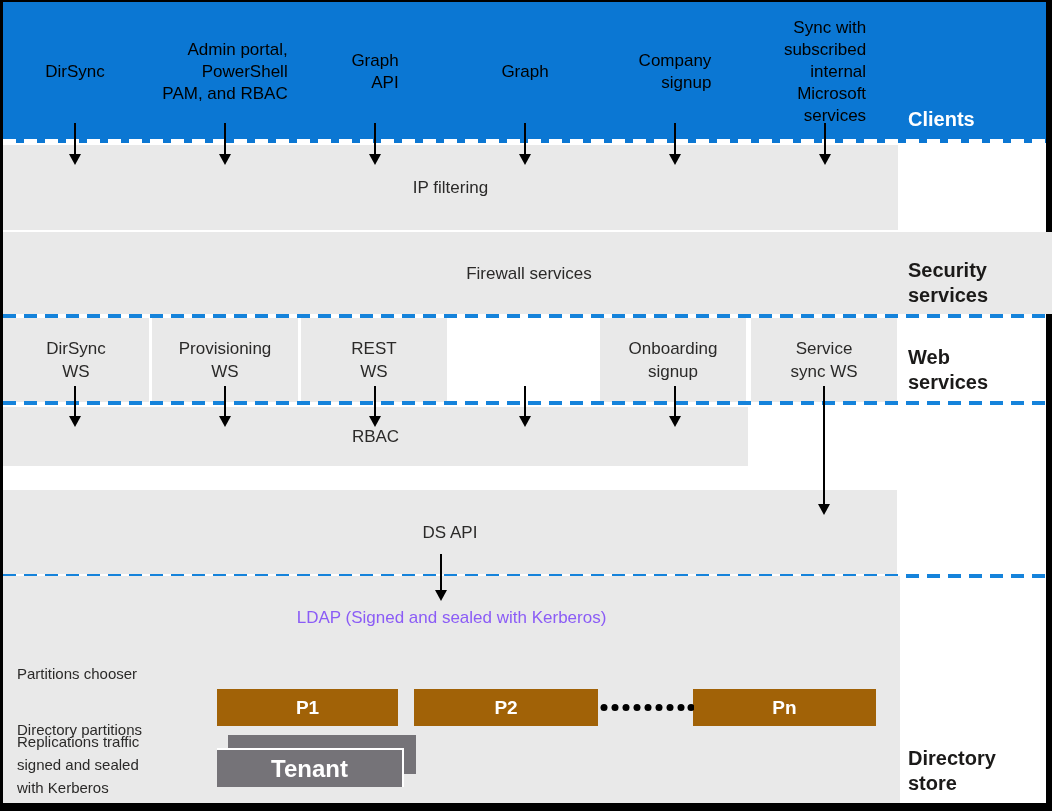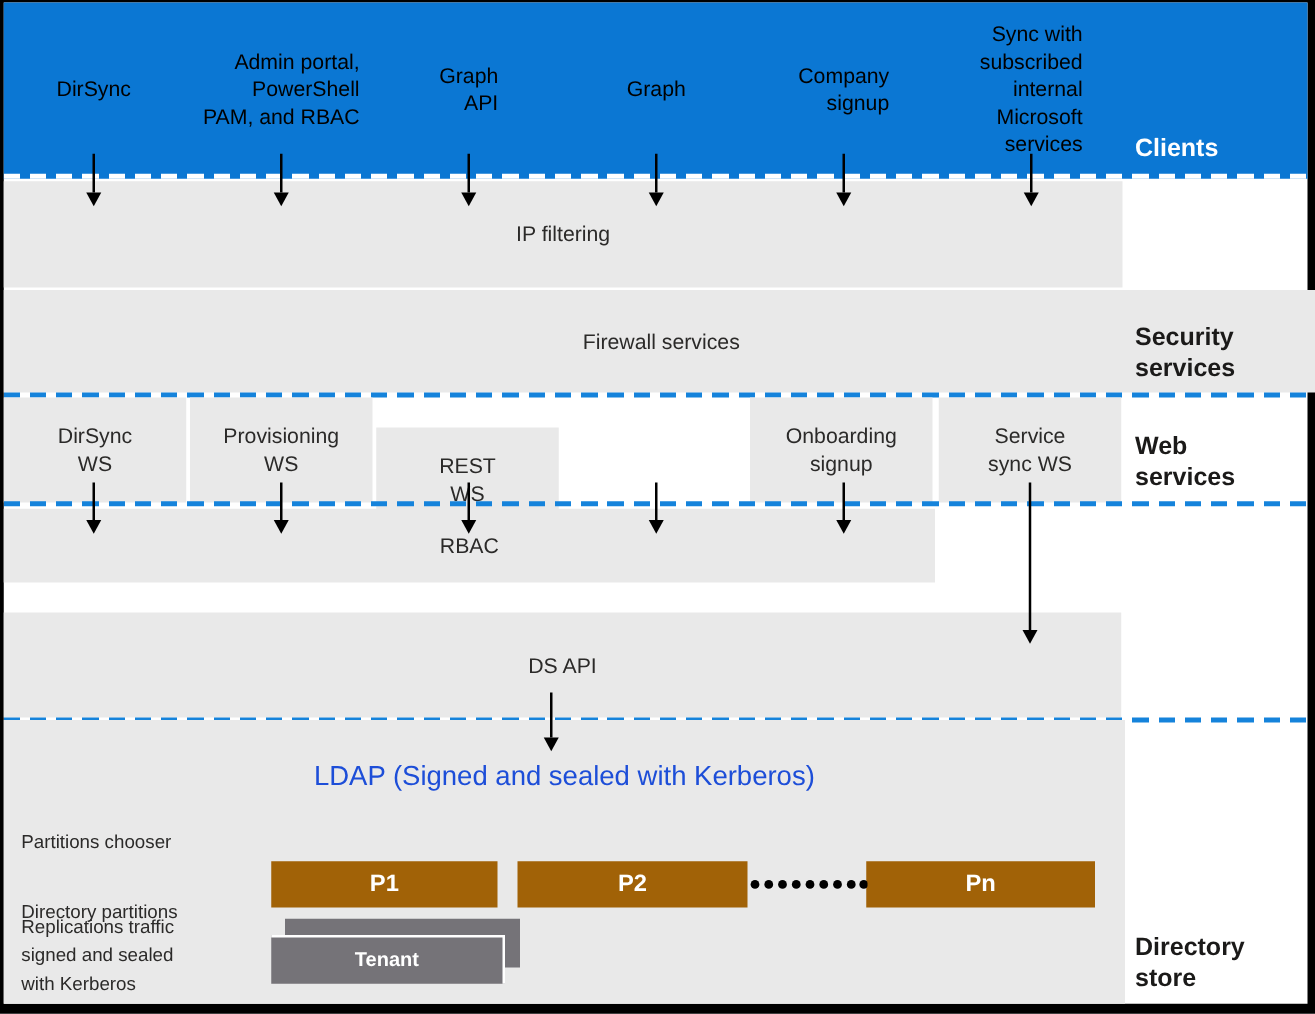--- a/index.html
+++ b/index.html
@@ -46,23 +46,23 @@
   .pbox{
     position:absolute;top:687px;height:37px;background:#a16207;
     display:flex;align-items:center;justify-content:center;
     color:#fff;font-weight:700;font-size:19px;
   }
   .tenant-back{position:absolute;left:225px;top:733px;width:188px;height:39px;background:#757378;}
   .tenant-front{
     position:absolute;left:214px;top:746px;width:185px;height:37px;background:#757378;
     border-top:2px solid #fff;border-right:2px solid #fff;
     display:flex;align-items:center;justify-content:center;
-    color:#fff;font-weight:700;font-size:16px;
+    color:#fff;font-weight:700;font-size:24px;
   }
-  .centered-text{position:absolute;text-align:center;font-size:22px;color:#1d4ed8;}
+  .centered-text{position:absolute;text-align:center;font-size:17px;color:#8b5cf6;}
 </style>
 </head>
 <body>
 
 <div id="canvas">
 
   <div class="band blue-band" style="left:0;top:0;width:1043px;height:141px;">
     <div class="client-label" style="left:-1px;">DirSync</div>
     <div class="client-label" style="left:149px;">Admin portal,
 PowerShell
@@ -88,21 +88,21 @@
     <span class="band-label">Firewall services</span>
   </div>
   <div class="side-label" style="top:256px;">Security
 services</div>
   <div class="dash-line" style="top:312px;"></div>
 
   <div class="ws-cell" style="left:0;">DirSync
 WS</div>
   <div class="ws-cell" style="left:149px;">Provisioning
 WS</div>
-  <div class="ws-cell" style="left:298px;margin-top:24px;">REST
+  <div class="ws-cell" style="left:298px;">REST
 WS</div>
   <div class="ws-cell" style="left:597px;">Onboarding
 signup</div>
   <div class="ws-cell" style="left:748px;">Service
 sync WS</div>
   <div class="side-label" style="top:343px;">Web
 services</div>
   <div class="dash-line" style="top:399px;"></div>
 
   <div class="band gray-band" style="left:0;top:405px;width:745px;height:59px;">

